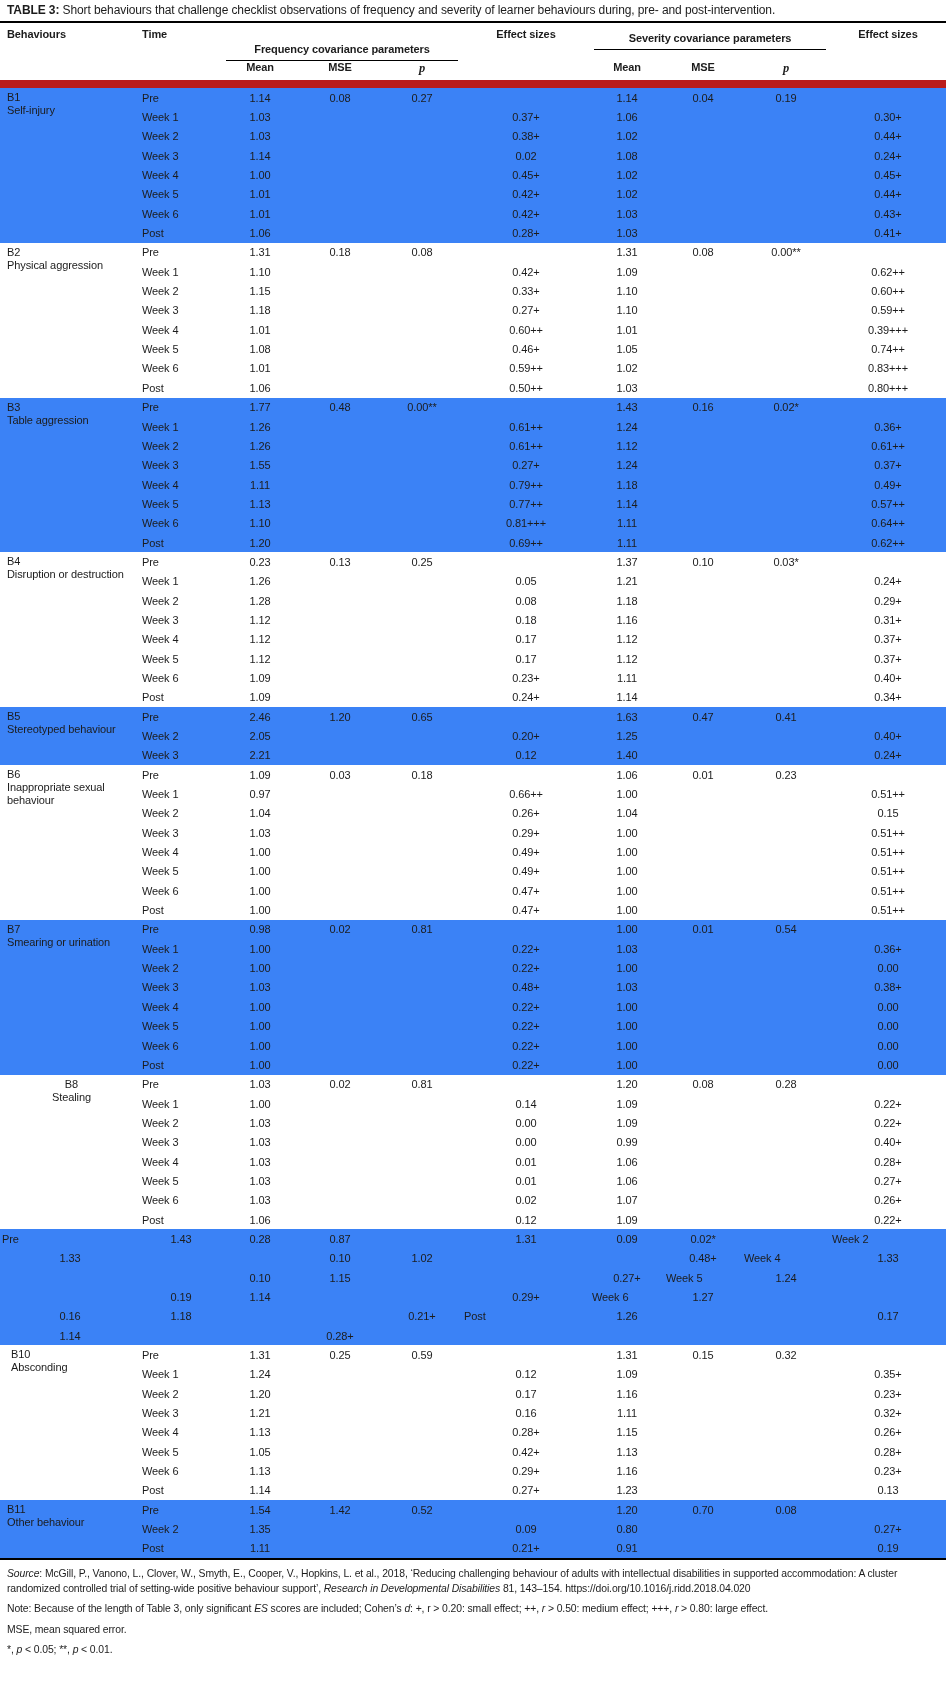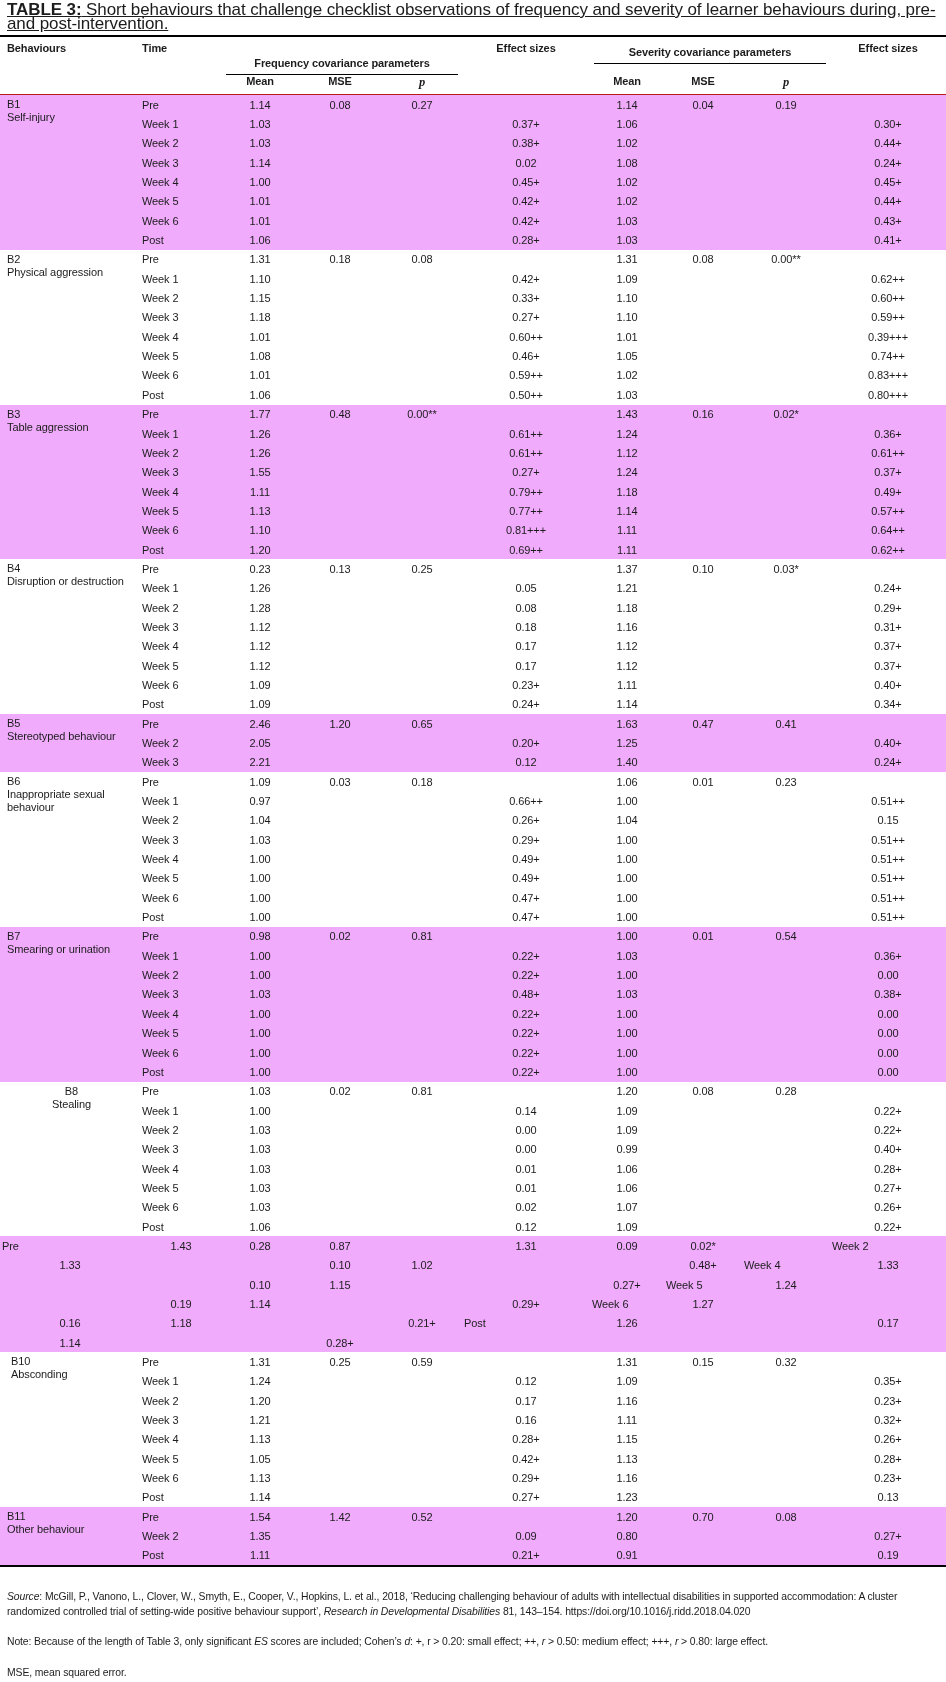--- a/index.html
+++ b/index.html
@@ -7,38 +7,37 @@
   body {
     width: 946px;
     font-family: "Liberation Sans", sans-serif;
     color: #1c1c1c;
     -webkit-font-smoothing: antialiased;
   }
   .page { width: 946px; }
 
   
   .table-title {
-    font-size: 17px;
+    font-size: 12px;
     line-height: 14px;
     padding: 3px 6px 4px 7px;
     letter-spacing: -0.1px;
-    text-decoration: underline;
   }
   .table-title .t-label { font-weight: bold; }
 
   
   .cols {
     display: grid;
     grid-template-columns: 140px 82px 76px 84px 80px 128px 74px 78px 88px 116px;
   }
 
   
   .thead {
     border-top: 2.5px solid #000;
-    border-bottom: 1px solid #b91c1c;
+    border-bottom: 8px solid #b91c1c;
     font-weight: bold;
     font-size: 11px;
     grid-template-rows: 27px 25px;
     align-items: start;
     padding-top: 5px;
   }
   .thead .h { letter-spacing: -0.1px; }
   .h-beh   { grid-column: 1; grid-row: 1; padding-left: 7px; }
   .h-time  { grid-column: 2; grid-row: 1; padding-left: 2px; }
   .h-fgroup{ grid-column: 3 / span 3; grid-row: 1; text-align: center;
@@ -48,38 +47,38 @@
              border-bottom: 1.3px solid #000; padding-bottom: 5px; margin: 4px 4px; }
   .h-es2   { grid-column: 10; grid-row: 1; text-align: center; }
   .h-sub   { grid-row: 2; text-align: center; padding-top: 6px; }
   .h-mean1 { grid-column: 3; } .h-mse1 { grid-column: 4; } .h-p1 { grid-column: 5; }
   .h-mean2 { grid-column: 7; } .h-mse2 { grid-column: 8; } .h-p2 { grid-column: 9; }
   .p-ital  { font-family: "Liberation Serif", serif; font-style: italic; font-size: 12.5px; }
 
   
   .tbody { border-bottom: 2.5px solid #000; }
   .group { grid-auto-rows: 19.35px; grid-auto-flow: row; }
-  .group.shaded { background: #f0abfc; }
+  .group.shaded { background: #3b82f6; }
   .beh-cell {
     grid-column: 1;
     padding: 3px 4px 0 7px;
     font-size: 11px;
     line-height: 13px;
     letter-spacing: -0.1px;
   }
   .cell {
     display: flex; align-items: center; justify-content: center;
     font-size: 11px; letter-spacing: -0.1px; white-space: nowrap;
   }
   .c-time { justify-content: flex-start; padding-left: 2px; }
 
   
   .footer { padding: 7px 8px 10px 7px; }
   .footer p {
-    margin: 16px 0 6px 0;
+    margin: 0 0 6px 0;
     font-size: 10.4px;
     line-height: 14.5px;
     letter-spacing: -0.1px;
   }
 </style>
 </head>
 <body>
 
 <div class="page">
 

